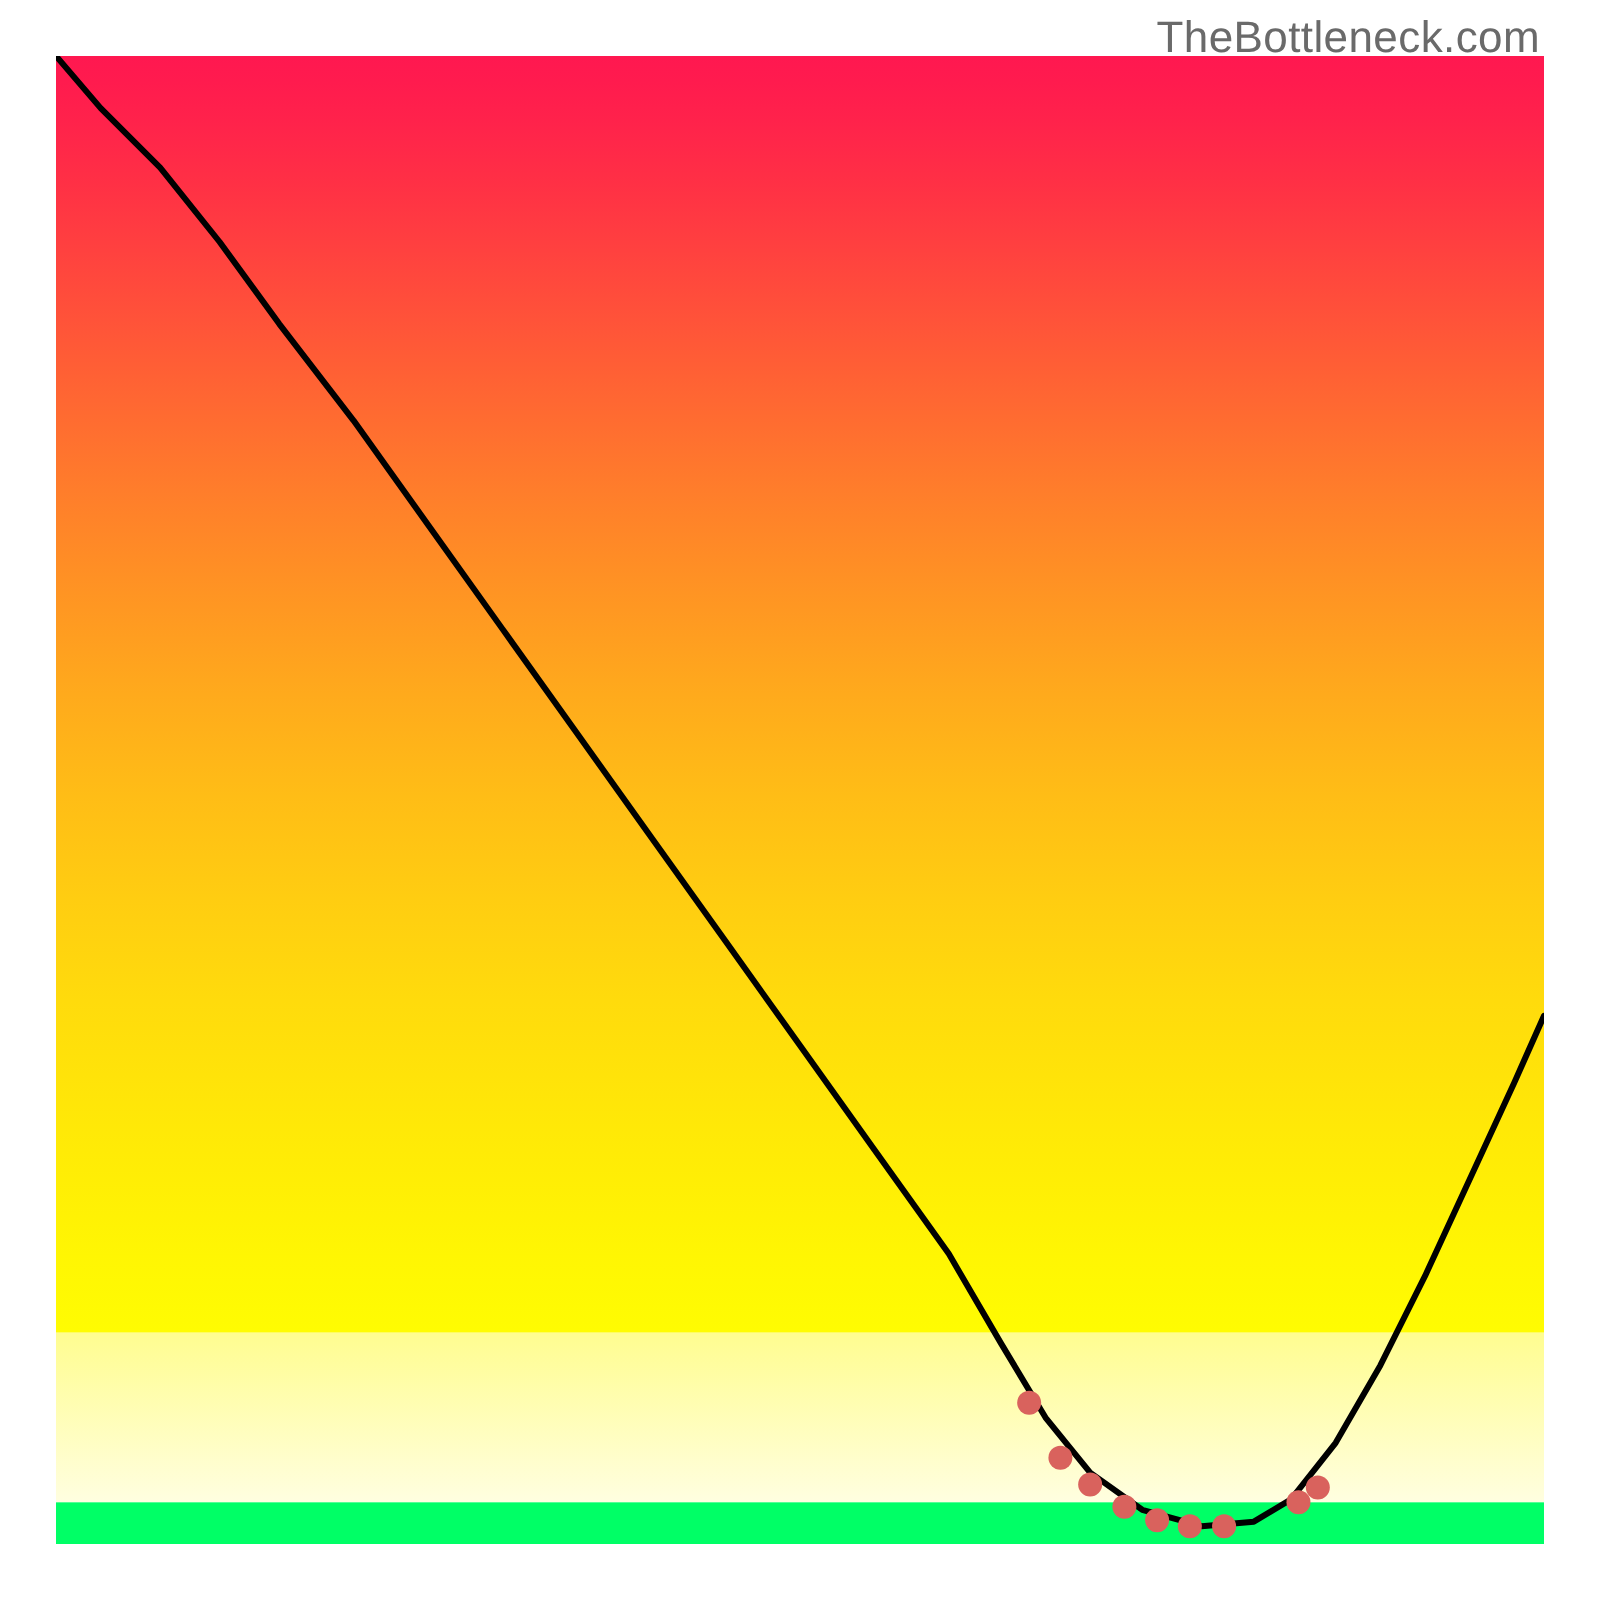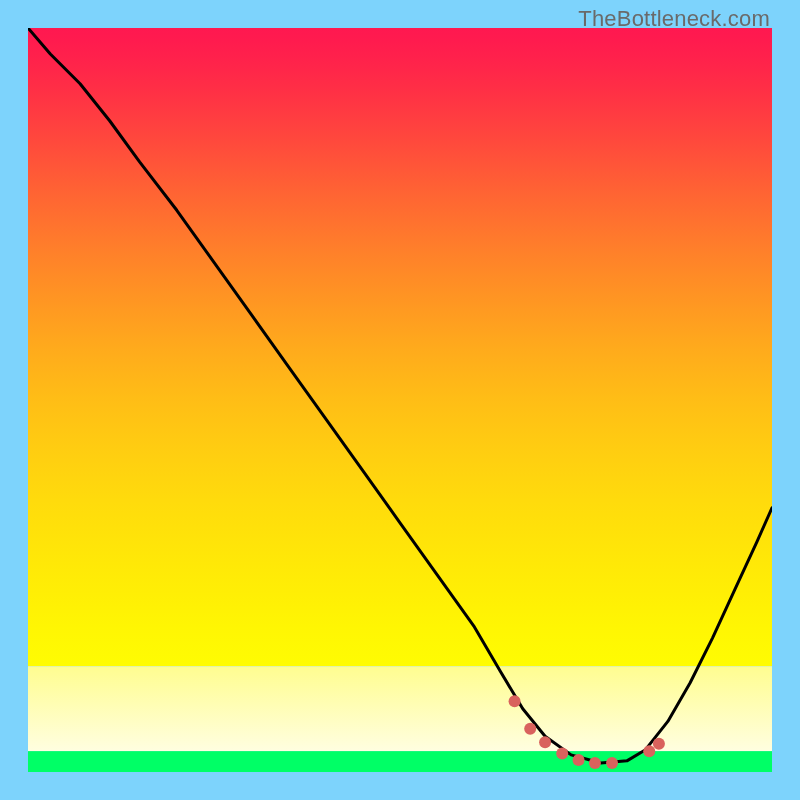--- a/index.html
+++ b/index.html
@@ -3,21 +3,21 @@
 <meta charset="utf-8">
 <style>
   * { margin: 0; padding: 0; box-sizing: border-box; }
   html, body { width: 800px; height: 800px; overflow: hidden; }
   body { background: #000; position: relative; font-family: Arial, sans-serif; }
 
   .frame {
     position: absolute;
     top: 0; left: 0;
     width: 800px; height: 800px;
-    background: #7dd3fc;
+    background: #ffffff;
   }
 
   .plot-area {
     position: absolute;
     left: 28px;
     top: 28px;
     width: 744px;
     height: 744px;
     overflow: hidden;
   }

